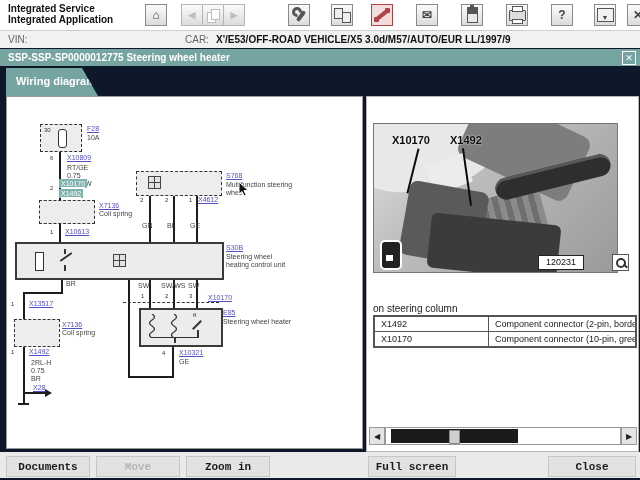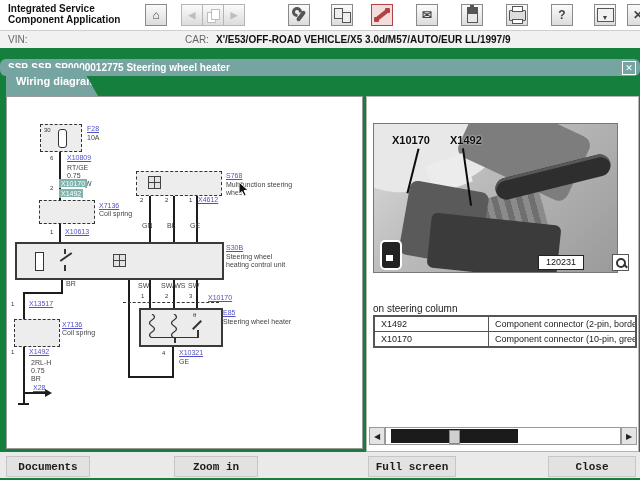--- a/index.html
+++ b/index.html
@@ -1,16 +1,16 @@
 <!DOCTYPE html>
 <html><head>
 <meta charset="utf-8">
 <style>
   html,body{margin:0;padding:0;background:#fff;}
-  #screen{position:relative;width:640px;height:480px;background:#15803d;overflow:hidden;
+  #screen{position:relative;width:640px;height:480px;background:#0f172a;overflow:hidden;
           font-family:"Liberation Sans",sans-serif;color:#222;}
   
   #toolbar{position:absolute;left:0;top:0;width:640px;height:30px;background:#fff;border-bottom:1px solid #cfcfcf;}
   .apptitle{position:absolute;left:8px;font-size:10px;font-weight:bold;color:#111;line-height:11px;white-space:nowrap;}
   .tbtn{position:absolute;top:4px;width:22px;height:22px;box-sizing:border-box;border:1px solid #8a8a8a;
         background:linear-gradient(#fbfbfb,#dcdcdc);display:flex;align-items:center;justify-content:center;
         font-size:12px;color:#444;font-weight:bold;}
   .tbtn.disabled{color:#bdbdbd;border-color:#b5b5b5;}
   .tbtn.red{background:#F2DCDC;border-color:#B04343;}
   
@@ -33,21 +33,21 @@
   .printer{position:relative;width:15px;height:9px;border:1px solid #555;background:#ddd;border-radius:1px;}
   .printer i:nth-child(1){position:absolute;left:2px;top:-5px;width:9px;height:4px;border:1px solid #555;background:#fff;}
   .printer i:nth-child(2){position:absolute;left:2px;bottom:-4px;width:9px;height:3px;border:1px solid #555;background:#fff;}
   .winmin{position:relative;width:15px;height:12px;border:1px solid #555;background:#f2f2f2;text-align:center;}
   .winmin span{font-size:7px;line-height:11px;color:#444;}
   
   #vinbar{position:absolute;left:0;top:31px;width:640px;height:17px;background:#F1F1F1;font-size:10px;}
   #vinbar .k{position:absolute;top:3px;color:#666;}
   #vinbar .v{position:absolute;top:3px;color:#111;font-weight:bold;white-space:nowrap;}
   
-  #docbar{position:absolute;left:0;top:59px;width:640px;height:17px;background:#76A5A1;border-radius:6px;}
+  #docbar{position:absolute;left:0;top:49px;width:640px;height:17px;background:#76A5A1;}
   #docbar .t{position:absolute;left:8px;top:3px;font-size:10px;font-weight:bold;color:#fff;white-space:nowrap;}
   #docbar .x{position:absolute;right:4px;top:2px;width:12px;height:12px;border:1px solid #fff;color:#fff;
              font-size:9px;line-height:12px;text-align:center;}
   
   #tab-wiring{position:absolute;left:6px;top:68px;width:92px;height:28px;background:#76A5A1;color:#fff;
       font-size:11px;font-weight:bold;padding:7px 0 0 10px;box-sizing:border-box;
       clip-path:polygon(0 0,calc(100% - 16px) 0,100% 100%,0 100%);z-index:8;}
   #tab-install{position:absolute;left:366px;top:67px;width:66px;height:29px;background:#DCDCDC;border:1px solid #b3b3b3;
       border-bottom:none;box-sizing:border-box;font-size:10px;color:#333;line-height:11px;padding:3px 0 0 6px;z-index:8;}
   
@@ -102,21 +102,21 @@
         font-family:inherit;font-size:11px;font-weight:bold;color:#1c1c1c;display:flex;align-items:center;justify-content:center;}
   .fbtn.disabled{color:#b5b5b5;}
 </style>
 </head>
 <body>
 
 <div id="screen">
 
   <div id="toolbar">
     <span class="apptitle" style="top:3px;">Integrated Service</span>
-    <span class="apptitle" style="top:14px;">Component Application</span>
+    <span class="apptitle" style="top:14px;">Integrated Application</span>
 
     <div class="tbtn" style="left:145px;">
       <span>⌂</span>
     </div>
     <div class="tbtn disabled" style="left:181px;">
       <span style="font-size:9px;">◀</span>
     </div>
     <div class="tbtn disabled" style="left:202px;">
       <span class="pages">
           <i></i>
@@ -339,18 +339,19 @@
         <div id="sthumb"></div>
       </div>
       <div class="sbtn" style="left:252px;">
           <span>▶</span>
         </div>
     </div>
   </div>
 
   <div id="footer">
     <button class="fbtn" style="left:6px;width:84px;">Documents</button>
-    <button class="fbtn" style="left:174px;width:84px;">Zoom in</button>
+    <button class="fbtn disabled" style="left:96px;width:84px;">Move</button>
+    <button class="fbtn" style="left:186px;width:84px;">Zoom in</button>
     <button class="fbtn" style="left:548px;width:88px;">Close</button>
     <button class="fbtn" style="left:368px;width:88px;">Full screen</button>
   </div>
 
 </div>
 
 </body></html>

